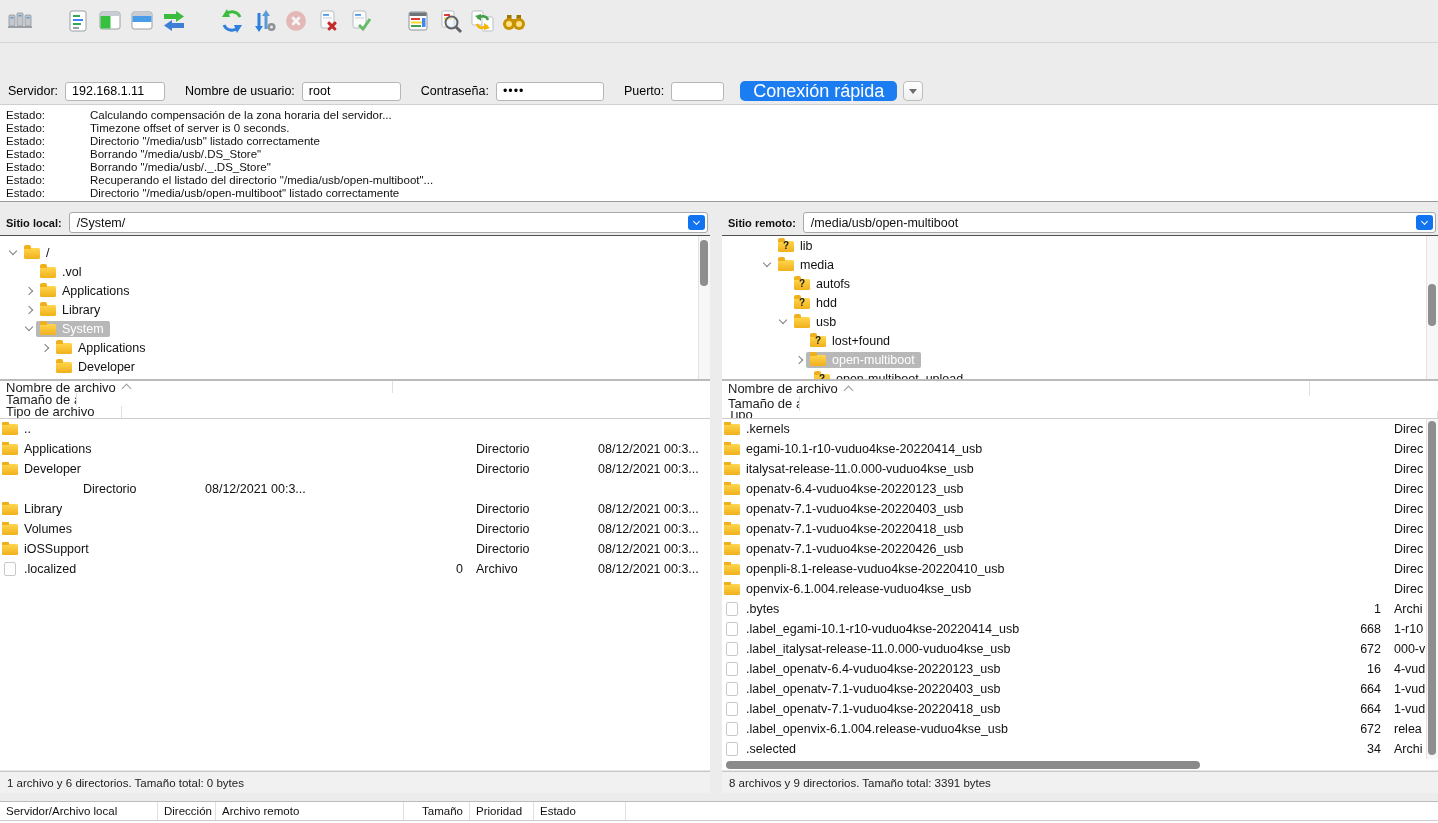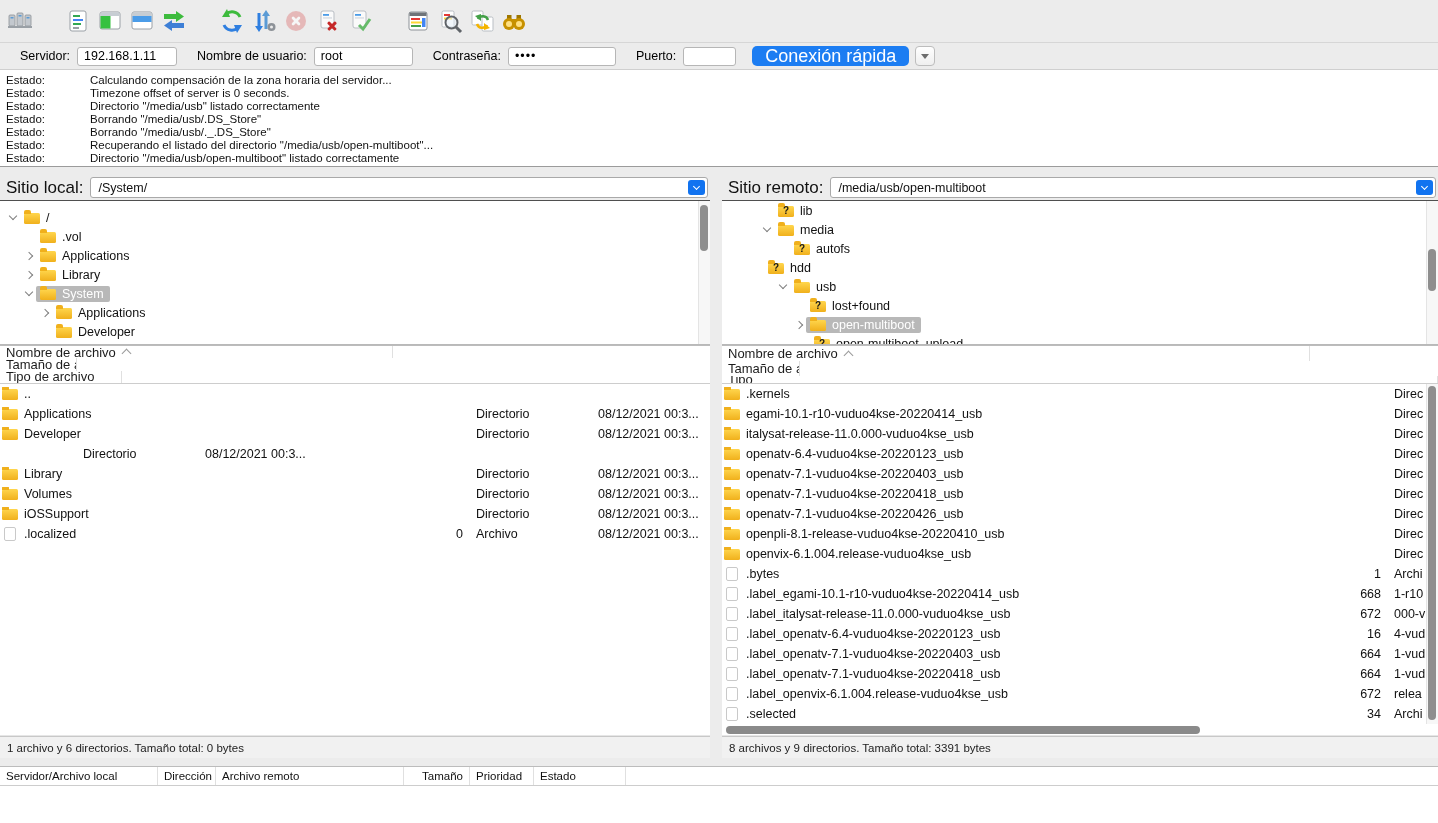--- a/index.html
+++ b/index.html
@@ -6,21 +6,21 @@
   html,body { width:1438px; height:823px; overflow:hidden; }
   body { background:#ececec; font-family:"Liberation Sans", sans-serif; font-size:12px; color:#111; }
 
   
   .toolbar { height:43px; display:flex; align-items:center; padding-left:5px; border-bottom:1px solid #d6d6d6; }
   .tbtn { width:30px; height:32px; display:flex; align-items:center; justify-content:center; margin-right:2px; }
   .tbtn.disabled { opacity:.55; }
   .tgap { width:26px; }
 
   
-  .qc { height:27px; display:flex; align-items:center; padding-left:20px; border-bottom:1px solid #cfcfcf; }
+  .qc { height:27px; display:flex; align-items:center; padding-left:8px; border-bottom:1px solid #cfcfcf;margin-top:35px; }
   .qc label { font-size:12.5px; color:#000; margin-right:7px; }
   .qc input { height:19px; border:1px solid #b6b6b6; border-radius:3px; background:#fff; padding:0 6px;
               font-family:"Liberation Sans",sans-serif; font-size:12.5px; color:#000; outline:none; }
   .in-server { width:100px; margin-right:20px; }
   .in-user { width:99px; margin-right:20px; }
   .in-pass { width:108px; margin-right:20px; letter-spacing:1px; }
   .in-port { width:53px; margin-right:16px; }
   .btn-primary { background:#1c7df2; color:#fff; border:none; border-radius:5px; height:20px; padding:0 13px;
                  font-family:"Liberation Sans",sans-serif; font-size:18px; }
   .btn-drop { width:20px; height:20px; margin-left:6px; border:1px solid #bdbdbd; border-radius:4px;
@@ -30,21 +30,21 @@
   
   .log { height:97px; background:#fff; border-bottom:1px solid #9b9b9b; padding-top:4px; overflow:hidden; }
   .log-row { display:flex; font-size:11.5px; line-height:13px; }
   .log-label { width:90px; padding-left:6px; flex:none; }
 
   
   .main { display:flex; padding-top:8px; }
   .pane-local { width:710px; }
   .pane-remote { width:716px; margin-left:12px; }
   .pathbar { height:25px; display:flex; align-items:center; padding:0 2px 0 6px; }
-  .pathbar label { font-size:17px; margin-right:7px; white-space:nowrap; }
+  .pathbar label { font-size:11px; margin-right:7px; white-space:nowrap;font-weight:bold; }
   .pathbox { flex:1; height:21px; background:#fff; border:1px solid #a9a9a9; border-radius:3px;
              display:flex; align-items:center; padding-left:7px; position:relative; font-size:12.5px; }
   .dd { position:absolute; right:2px; top:2px; width:17px; height:15px; background:#1173f0; border-radius:3px;
         display:flex; align-items:center; justify-content:center; }
   .wch { width:5px; height:5px; border-right:1.6px solid #fff; border-bottom:1.6px solid #fff;
          transform:rotate(45deg); margin-top:-2px; }
 
   .tree { height:145px; background:#fff; border-top:1px solid #4f4f4f; border-bottom:1px solid #b9b9b9;
           position:relative; overflow:hidden; }
   .tree.pad-top { padding-top:7px; }
@@ -482,21 +482,21 @@
             <span class="tlabel">media</span>
           </span>
         </div>
         <div class="tree-row" style="padding-left: 54px;">
           <span class="chev"></span>
           <span class="hl">
             <span class="ficon folder-q"></span>
             <span class="tlabel">autofs</span>
           </span>
         </div>
-        <div class="tree-row" style="padding-left: 28px;">
+        <div class="tree-row" style="padding-left: 54px;">
           <span class="chev"></span>
           <span class="hl">
             <span class="ficon folder-q"></span>
             <span class="tlabel">hdd</span>
           </span>
         </div>
         <div class="tree-row" style="padding-left: 54px;">
           <span class="chev">
             <i class="ch-d"></i>
           </span>

